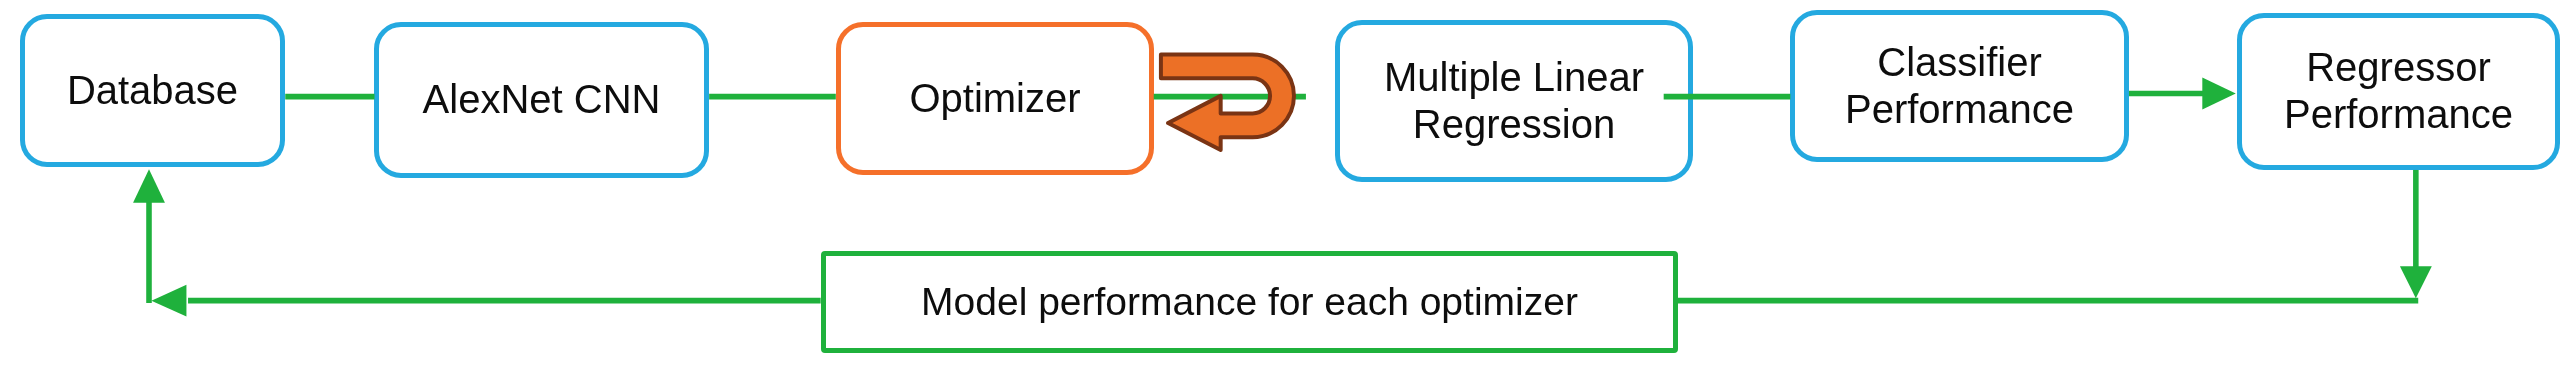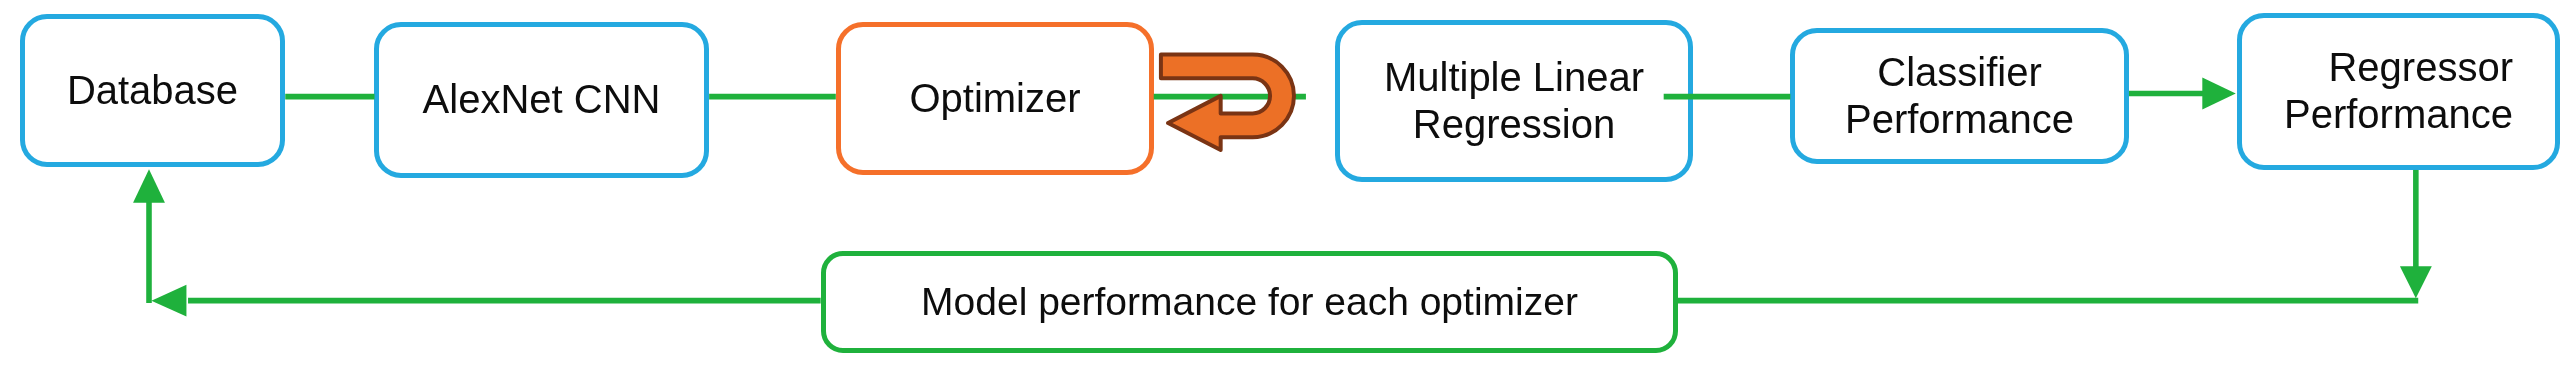--- a/index.html
+++ b/index.html
@@ -20,28 +20,28 @@
     text-align: center;
     background: #ffffff;
     border-radius: 27px;
     color: #0d0d0d;
     font-size: 40px;
     line-height: 1.18;
   }
   .node .lbl { white-space: pre-line; }
   .node.blue   { border: 5.6px solid #24a9e0; }
   .node.orange { border: 5.6px solid #f5702a; }
-  .node.green  { border: 5.6px solid #1fb13c; border-radius: 22px; }
+  .node.green  { border: 5.6px solid #1fb13c; border-radius: 4px; }
 
   #node-database   { left: 20px;   top: 14.3px;  width: 265px;  height: 153px; }
   #node-alexnet    { left: 374px;  top: 22px;  width: 335px;  height: 156px; }
   #node-optimizer  { left: 836px; top: 22px;  width: 318px;  height: 153px; }
   #node-mlr        { left: 1306px; top: 20px;  width: 358px;  height: 162px; margin-left: 29px; }
-  #node-classifier { left: 1790px; top: 28px;  width: 339px;  height: 136px; }
-  #node-regressor  { left: 2237px; top: 12.7px;  width: 323px;  height: 157px; text-align: right; }
+  #node-classifier { left: 1790px; top: 10px;  width: 339px;  height: 152px; }
+  #node-regressor  { left: 2237px; top: 12.7px;  width: 323px;  height: 157px; }
   #node-modelperf  { left: 821px; top: 251px; width: 857px; height: 102px; font-size: 39px; }
 
   svg.wires {
     position: absolute;
     left: 0; top: 0;
     width: 2576px;
     height: 371px;
     pointer-events: none;
   }
   .wire { stroke: #1fb13c; stroke-width: 7; fill: none; }

